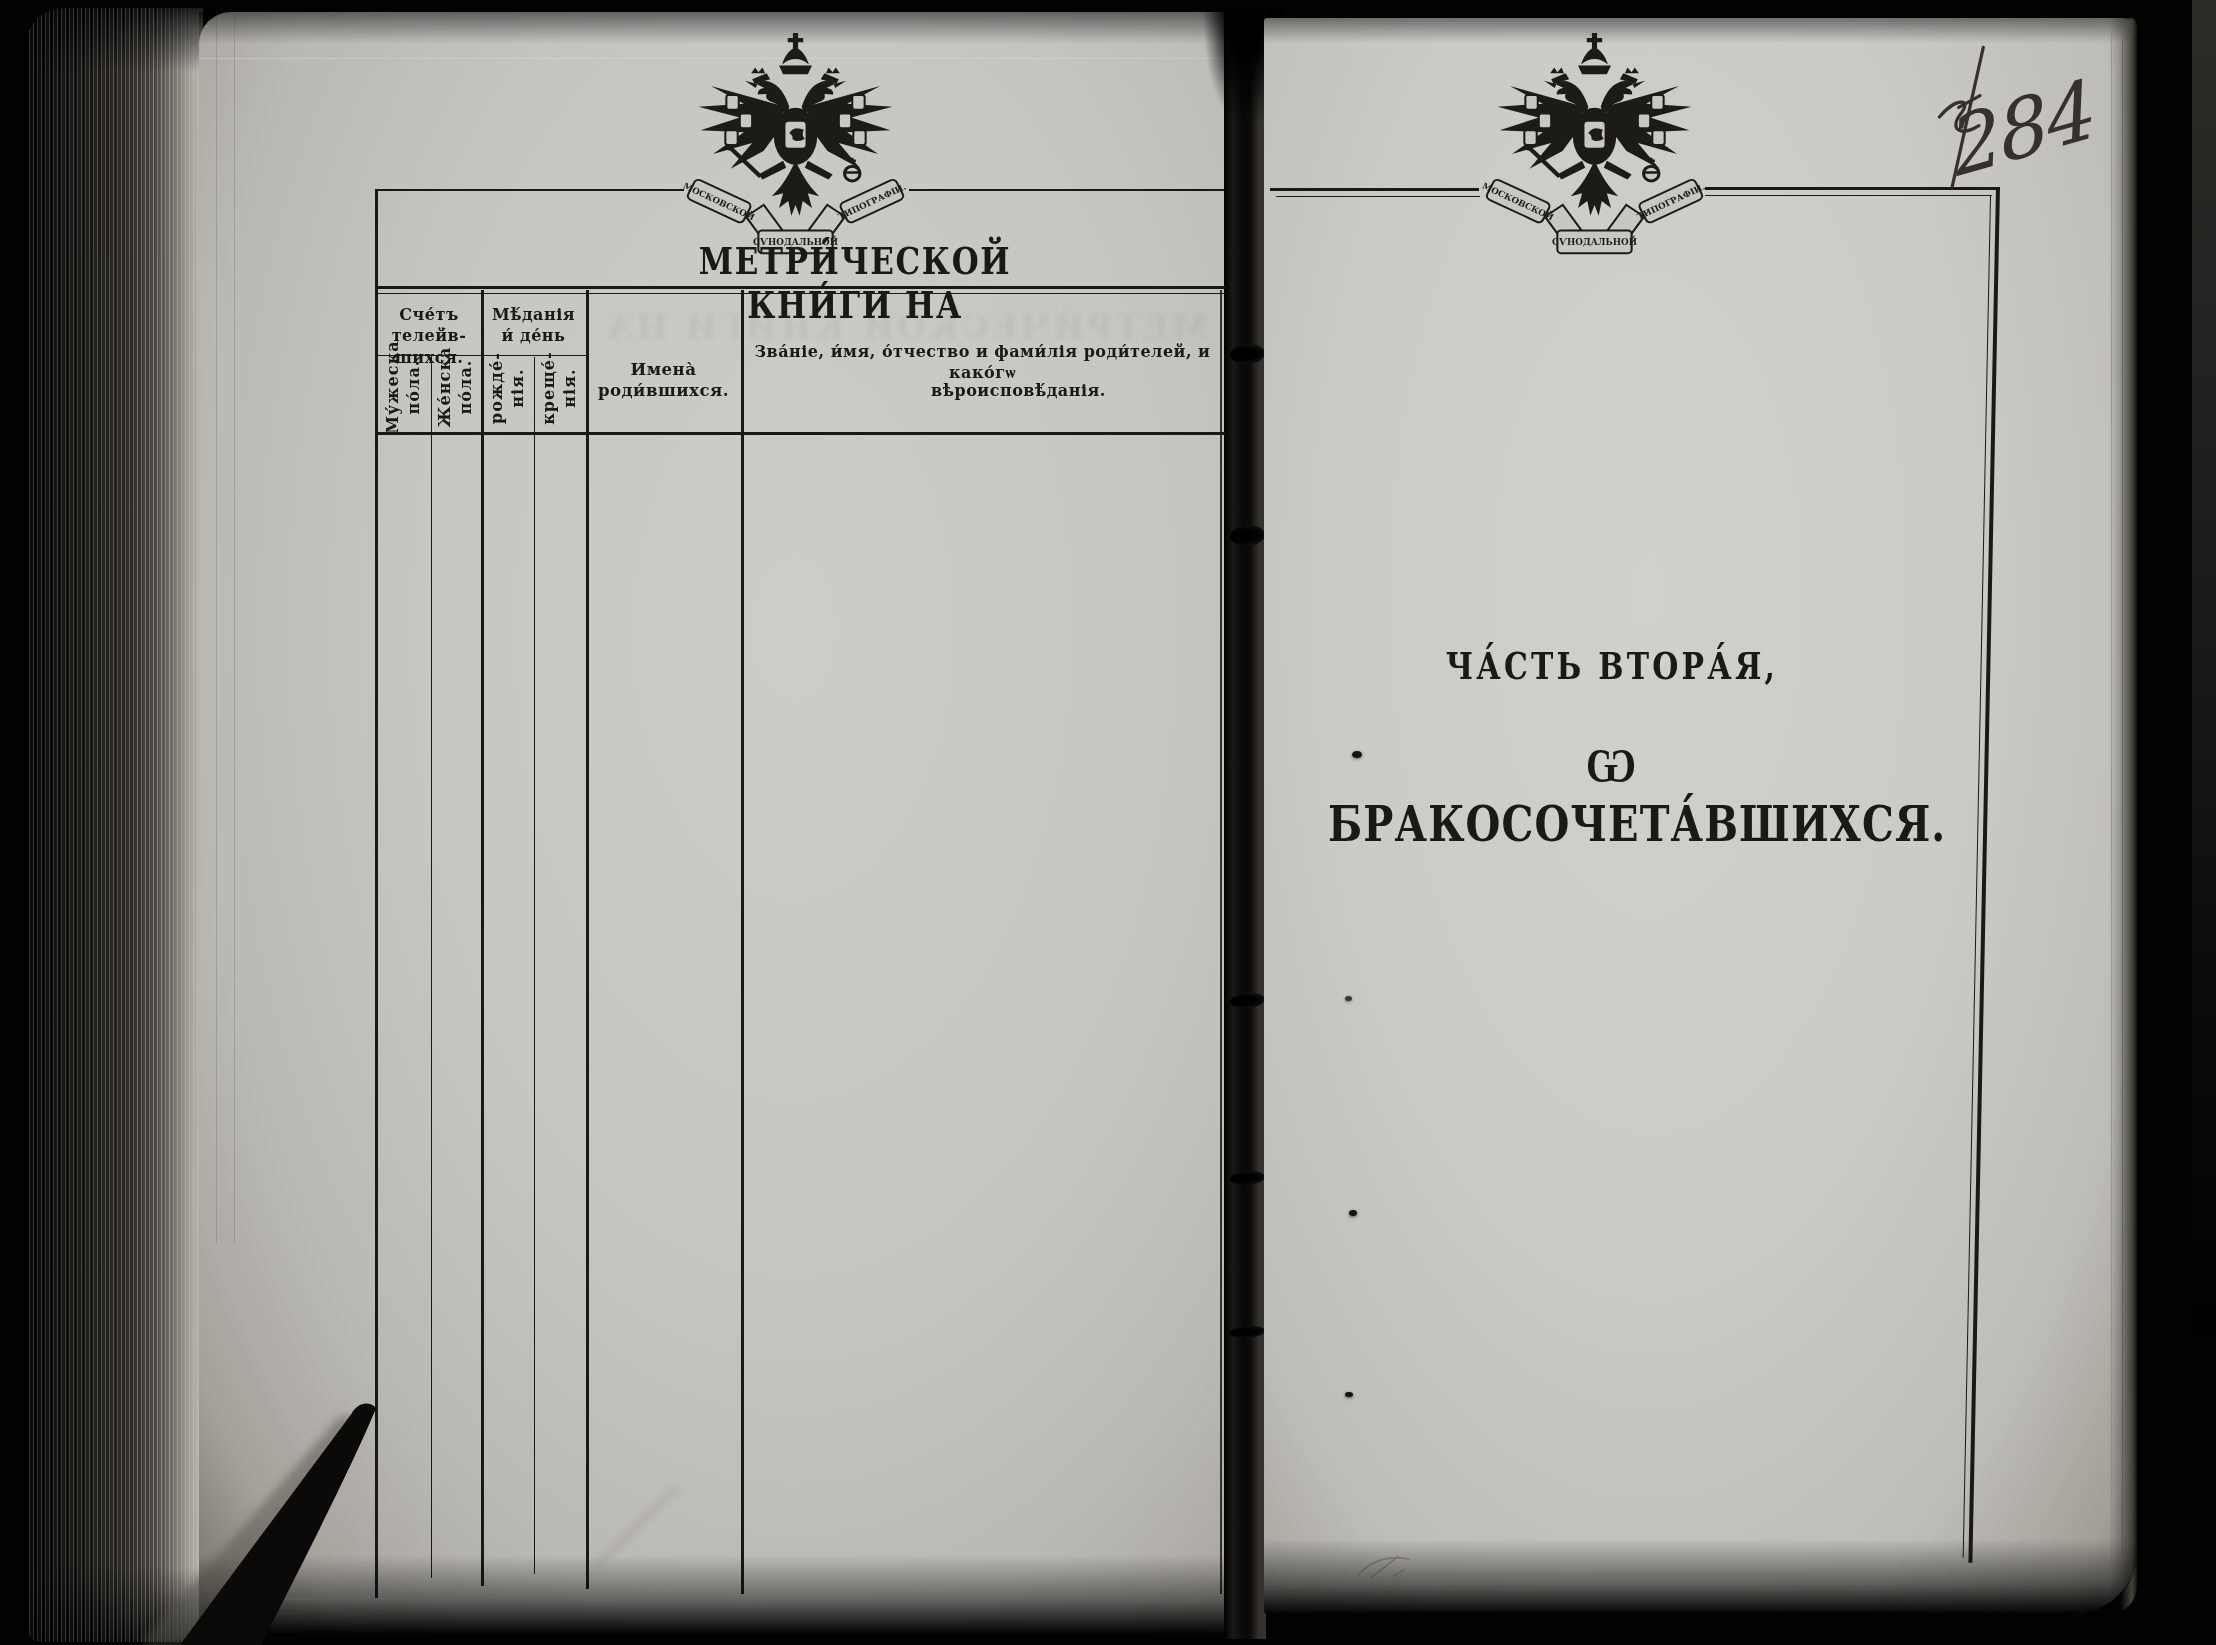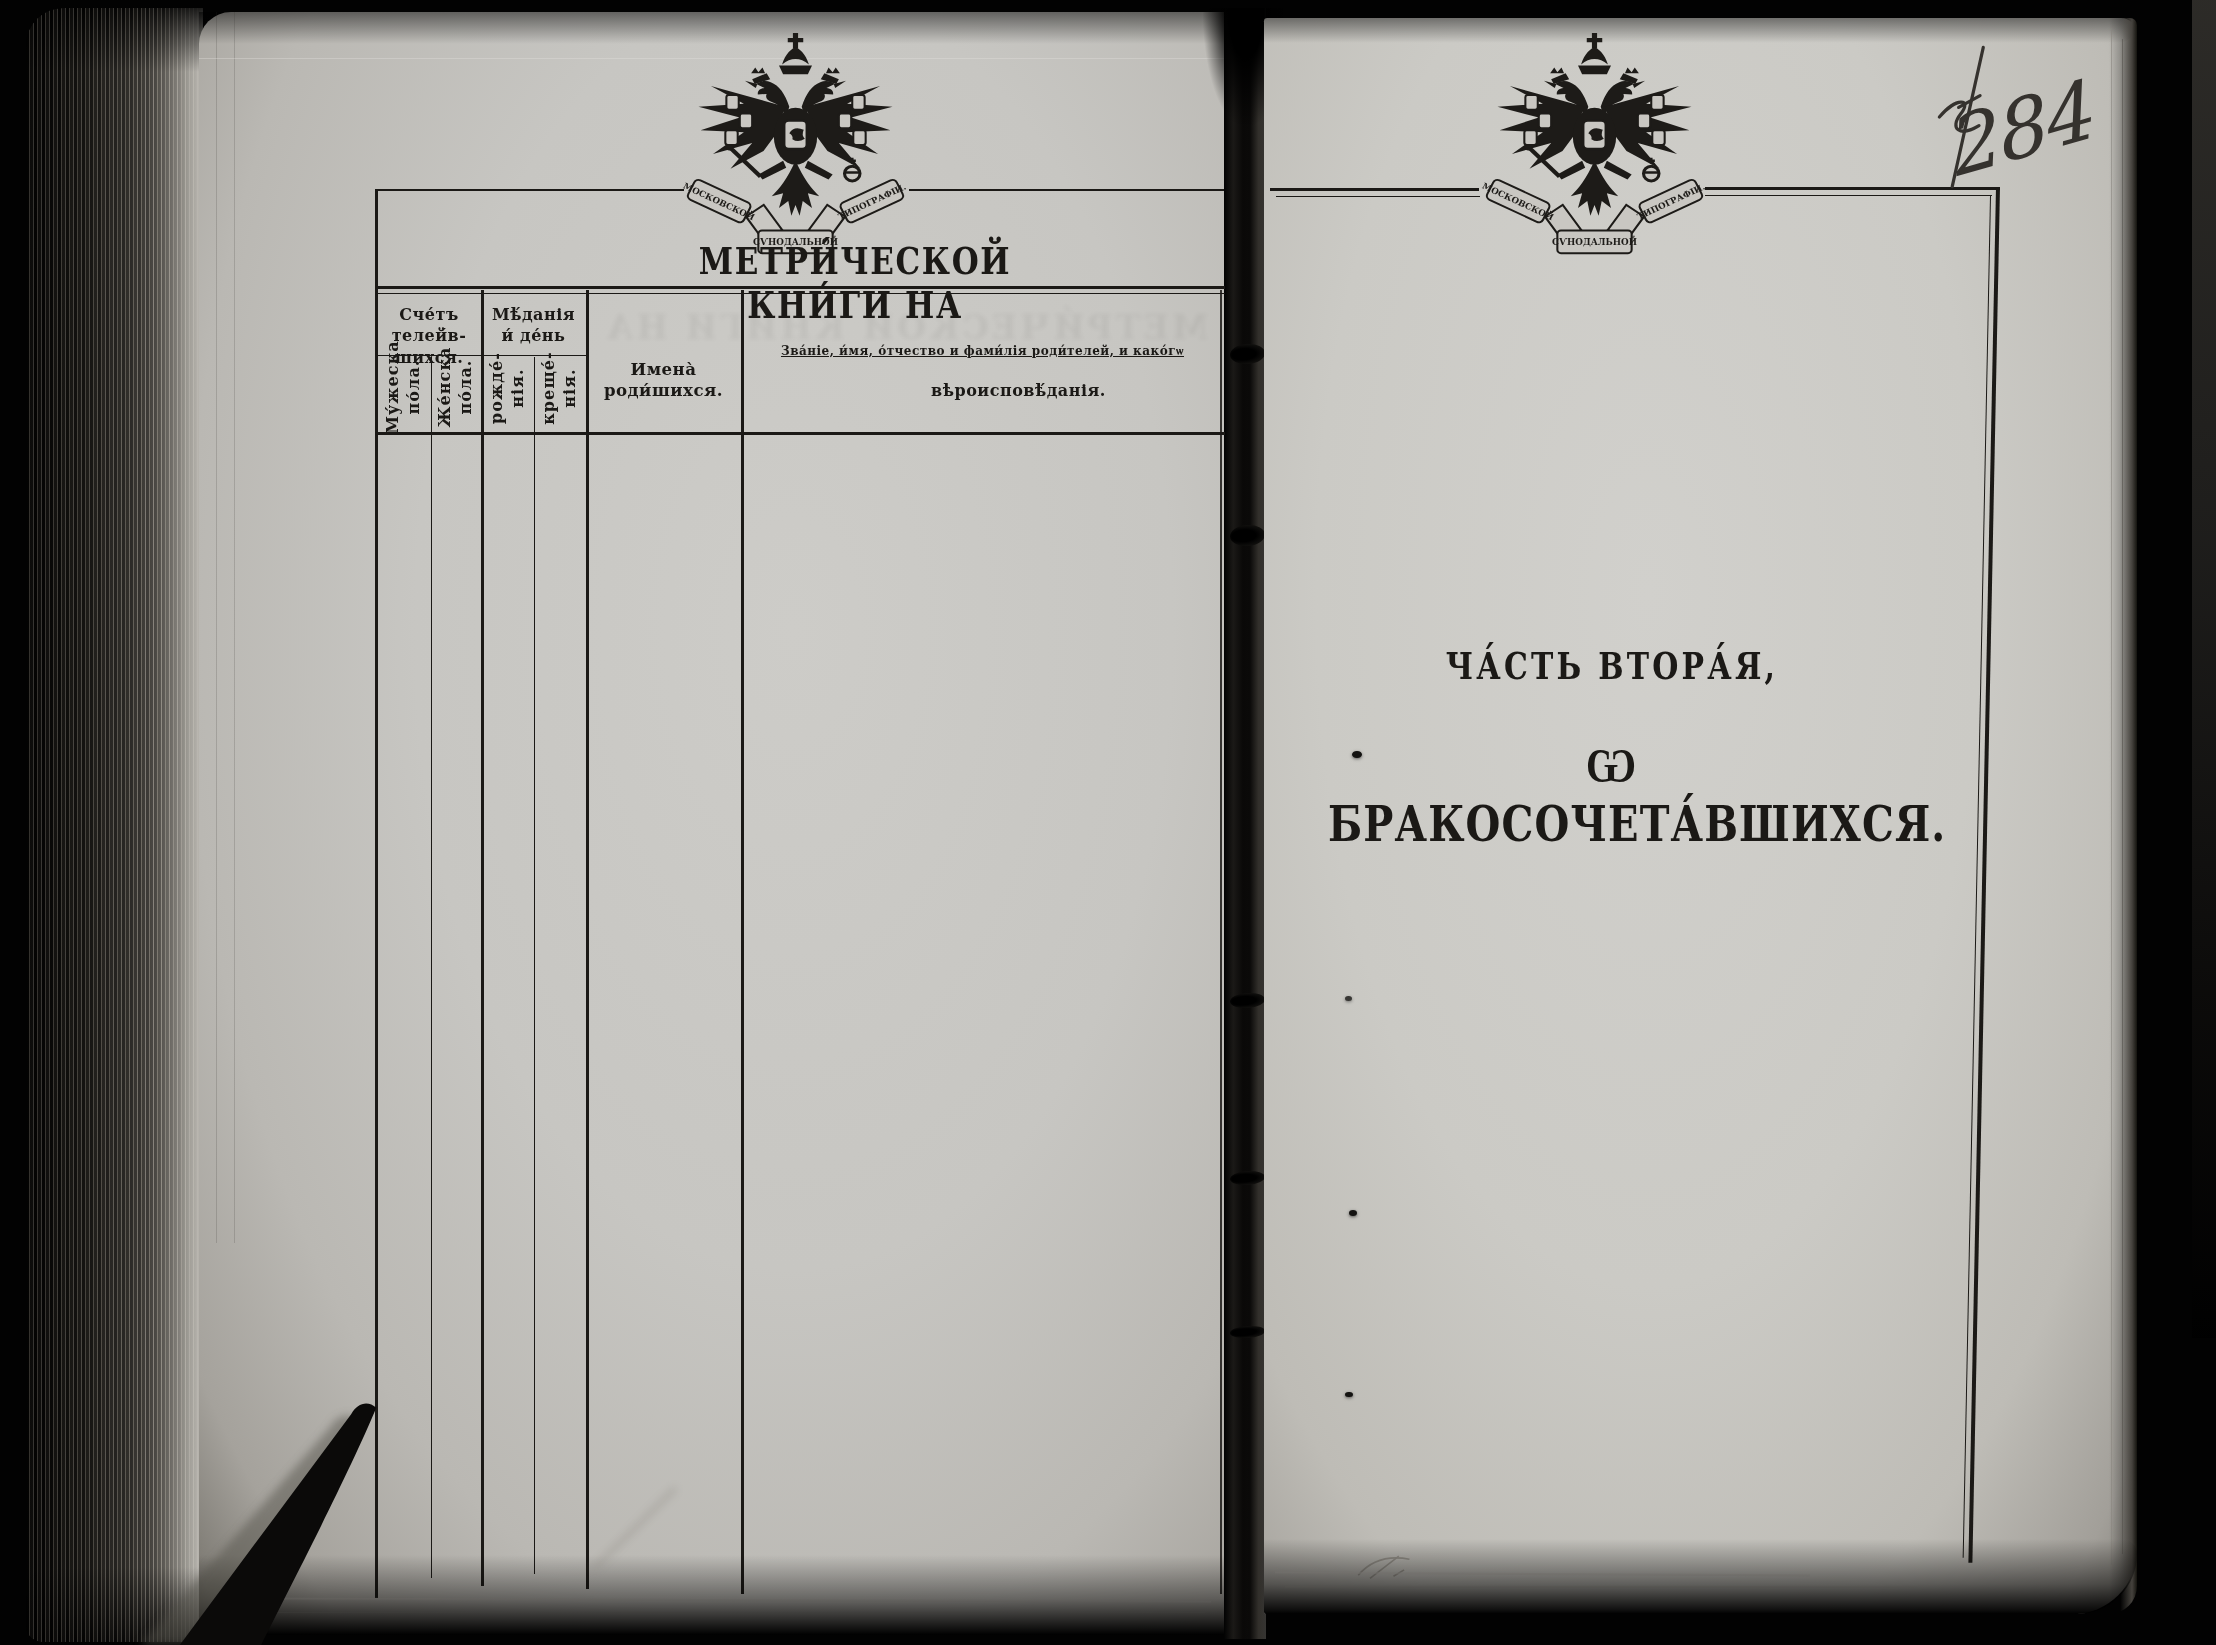--- a/index.html
+++ b/index.html
@@ -181,22 +181,22 @@
       <div>по́ла.</div>
     </div>
     <div class="vlabel" style="left:308px;top:376px;">
       <div>рожде́-</div>
       <div>нія.</div>
     </div>
     <div class="vlabel" style="left:360px;top:376px;">
       <div>креще́-</div>
       <div>нія.</div>
     </div>
-    <div class="hcell" style="left:387px;top:347px;width:155px;font-size:16.6px;">Имена̀ роди́шихся.</div>
-    <div class="hcell" style="left:546px;top:329px;width:475px;font-size:12px;text-decoration:underline;">Зва́ніе, и́мя, о́тчество и фами́лія роди́телей, и како́гѡ</div>
+    <div class="hcell" style="left:387px;top:347px;width:155px;font-size:16.6px;">Имена̀ роди́вшихся.</div>
+    <div class="hcell" style="left:546px;top:329px;width:475px;font-size:16px;">Зва́ніе, и́мя, о́тчество и фами́лія роди́телей, и како́гѡ</div>
     <div class="hcell" style="left:546px;top:368px;width:547px;font-size:16px;">вѣроисповѣ́данія.</div>
 
     <div class="streakline" style="left:16px;top:1587px;width:996px;height:1.6px;opacity:.5;transform:rotate(.2deg);"></div>
     <div class="streakline" style="left:32px;top:1600px;width:974px;height:1.6px;opacity:.35;"></div>
   </div>
 
   <div class="abs" id="gutter">
     <div class="top-shadow"></div>
     <div class="stitch" style="top:336px;height:20.3px;"></div>
     <div class="stitch" style="top:517px;height:21.4px;"></div>

